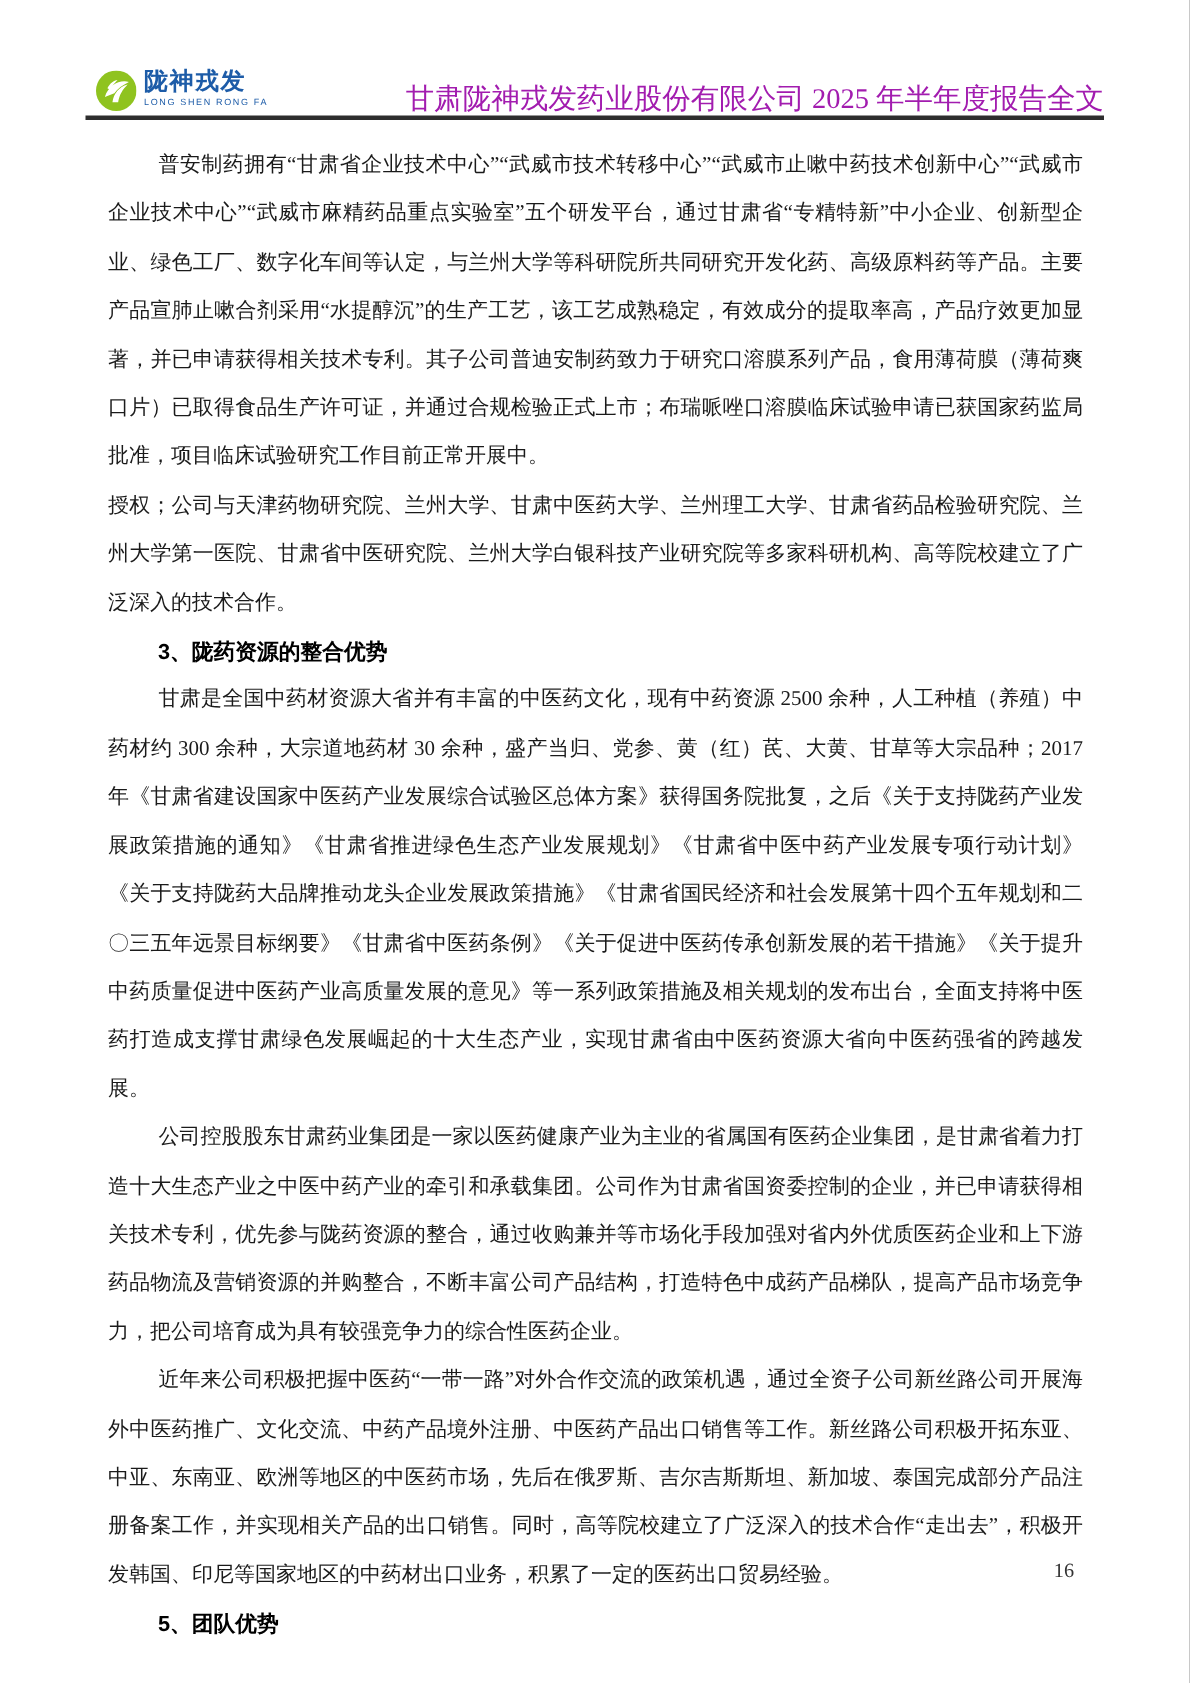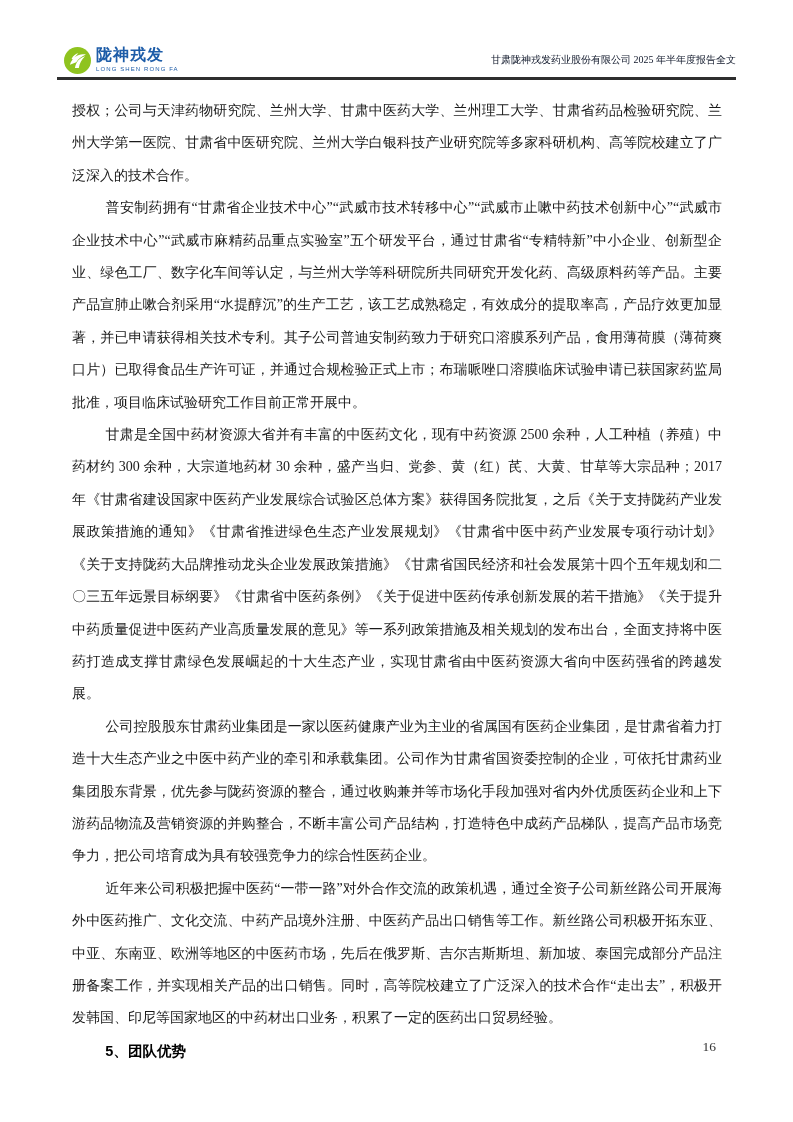--- a/index.html
+++ b/index.html
@@ -38,22 +38,22 @@
     font-family: "Liberation Sans", "DejaVu Sans", sans-serif;
     font-size: 6px;
     letter-spacing: 1.1px;
     color: #1d5ca8;
     white-space: nowrap;
   }
   .hdr-title {
     position: absolute;
     top: 53px;
     right: 57px;
-    font-size: 10px;
-    color: #0f172a;
+    font-size: 19px;
+    color: #a21caf;
     white-space: nowrap;
   }
   .hdr-rule {
     position: absolute;
     left: 57px;
     top: 77px;
     width: 679px;
     height: 2.5px;
     background: #2e2e2e;
   }
@@ -103,23 +103,24 @@
     </svg>
     <div class="hdr-logo-text">
       <span class="hdr-brand-cn">陇神戎发</span>
       <span class="hdr-brand-en">LONG SHEN RONG FA</span>
     </div>
   </div>
   <div class="hdr-title">甘肃陇神戎发药业股份有限公司 2025 年半年度报告全文</div>
   <div class="hdr-rule"></div>
 
   <main class="doc-body">
+    <p class="para">普安制药拥有“甘肃省企业技术中心”“武威市技术转移中心”“武威市止嗽中药技术创新中心”“武威市企业技术中心”“武威市麻精药品重点实验室”五个研发平台，通过甘肃省“专精特新”中小企业、创新型企业、绿色工厂、数字化车间等认定，与兰州大学等科研院所共同研究开发化药、高级原料药等产品。主要产品宣肺止嗽合剂采用“水提醇沉”的生产工艺，该工艺成熟稳定，有效成分的提取率高，产品疗效更加显著，并已申请获得相关技术专利。其子公司普迪安制药致力于研究口溶膜系列产品，食用薄荷膜（薄荷爽口片）已取得食品生产许可证，并通过合规检验正式上市；布瑞哌唑口溶膜临床试验申请已获国家药监局批准，项目临床试验研究工作目前正常开展中。</p>
     <p class="para no-indent">授权；公司与天津药物研究院、兰州大学、甘肃中医药大学、兰州理工大学、甘肃省药品检验研究院、兰州大学第一医院、甘肃省中医研究院、兰州大学白银科技产业研究院等多家科研机构、高等院校建立了广泛深入的技术合作。</p>
-    <p class="para">普安制药拥有“甘肃省企业技术中心”“武威市技术转移中心”“武威市止嗽中药技术创新中心”“武威市企业技术中心”“武威市麻精药品重点实验室”五个研发平台，通过甘肃省“专精特新”中小企业、创新型企业、绿色工厂、数字化车间等认定，与兰州大学等科研院所共同研究开发化药、高级原料药等产品。主要产品宣肺止嗽合剂采用“水提醇沉”的生产工艺，该工艺成熟稳定，有效成分的提取率高，产品疗效更加显著，并已申请获得相关技术专利。其子公司普迪安制药致力于研究口溶膜系列产品，食用薄荷膜（薄荷爽口片）已取得食品生产许可证，并通过合规检验正式上市；布瑞哌唑口溶膜临床试验申请已获国家药监局批准，项目临床试验研究工作目前正常开展中。</p>
+    <h3 class="sec-heading">3、陇药资源的整合优势</h3>
     <p class="para">甘肃是全国中药材资源大省并有丰富的中医药文化，现有中药资源 2500 余种，人工种植（养殖）中药材约 300 余种，大宗道地药材 30 余种，盛产当归、党参、黄（红）芪、大黄、甘草等大宗品种；2017 年《甘肃省建设国家中医药产业发展综合试验区总体方案》获得国务院批复，之后《关于支持陇药产业发展政策措施的通知》《甘肃省推进绿色生态产业发展规划》《甘肃省中医中药产业发展专项行动计划》《关于支持陇药大品牌推动龙头企业发展政策措施》《甘肃省国民经济和社会发展第十四个五年规划和二〇三五年远景目标纲要》《甘肃省中医药条例》《关于促进中医药传承创新发展的若干措施》《关于提升中药质量促进中医药产业高质量发展的意见》等一系列政策措施及相关规划的发布出台，全面支持将中医药打造成支撑甘肃绿色发展崛起的十大生态产业，实现甘肃省由中医药资源大省向中医药强省的跨越发展。</p>
-    <p class="para">公司控股股东甘肃药业集团是一家以医药健康产业为主业的省属国有医药企业集团，是甘肃省着力打造十大生态产业之中医中药产业的牵引和承载集团。公司作为甘肃省国资委控制的企业，可依托甘肃药业集团股东背景，优先参与陇药资源的整合，通过收购兼并等市场化手段加强对省内外优质医药企业和上下游药品物流及营销资源的并购整合，不断丰富公司产品结构，打造特色中成药产品梯队，提高产品市场竞争力，把公司培育成为具有较强竞争力的综合性医药企业。</p>
+    <p class="para">公司控股股东甘肃药业集团是一家以医药健康产业为主业的省属国有医药企业集团，是甘肃省着力打造十大生态产业之中医中药产业的牵引和承载集团。公司作为甘肃省国资委控制的企业，并已申请获得相关技术专利，优先参与陇药资源的整合，通过收购兼并等市场化手段加强对省内外优质医药企业和上下游药品物流及营销资源的并购整合，不断丰富公司产品结构，打造特色中成药产品梯队，提高产品市场竞争力，把公司培育成为具有较强竞争力的综合性医药企业。</p>
     <p class="para">近年来公司积极把握中医药“一带一路”对外合作交流的政策机遇，通过全资子公司新丝路公司开展海外中医药推广、文化交流、中药产品境外注册、中医药产品出口销售等工作。新丝路公司积极开拓东亚、中亚、东南亚、欧洲等地区的中医药市场，先后在俄罗斯、吉尔吉斯斯坦、新加坡、泰国完成部分产品注册备案工作，并实现相关产品的出口销售。同时，高等院校建立了广泛深入的技术合作“走出去”，积极开发韩国、印尼等国家地区的中药材出口业务，积累了一定的医药出口贸易经验。</p>
     <h3 class="sec-heading">5、团队优势</h3>
   </main>
 
   <div class="page-number">16</div>
 
 </div>
 
 </body></html>

